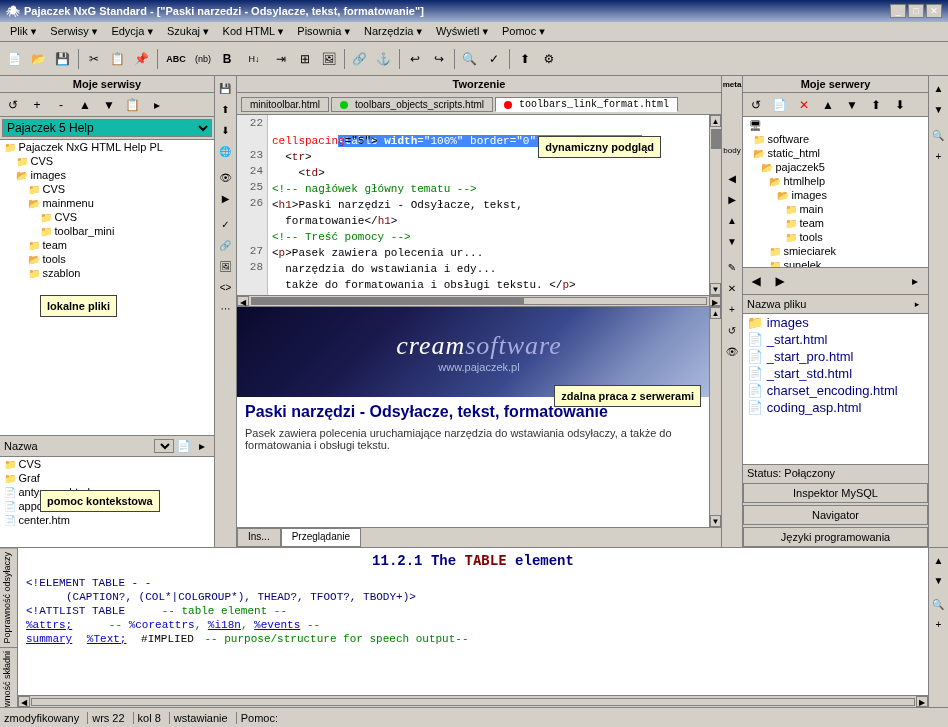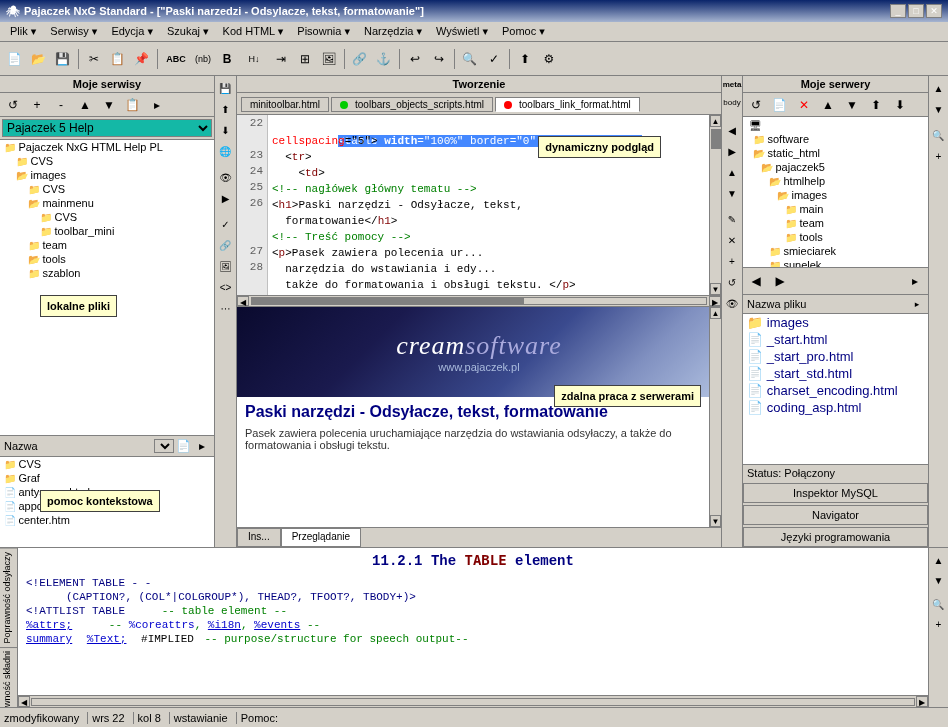--- a/index.html
+++ b/index.html
@@ -21,21 +21,21 @@
     .tb-sep { width: 1px; height: 20px; background: #808080; margin: 0 2px; }
     
     
     #main-layout { display: flex; height: calc(727px - 22px - 20px - 34px - 20px - 20px); }
     .tree-item { display: flex; align-items: center; padding: 1px 0; cursor: pointer; white-space: nowrap; }
     .tree-icon { margin-right: 2px; font-size: 10px; }
     .folder-icon { color: #e8c050; }
     .file-icon { color: #606060; }
     .list-item-row { display: flex; align-items: center; padding: 1px 4px; cursor: pointer; }
     .editor-tab { padding: 1px 8px; border: 1px solid #808080; background: #d4d0c8; font-size: 10px; cursor: pointer; display: flex; align-items: center; gap: 4px; }
-    .editor-tab.active { background: white; border-bottom: 1px solid white; }
+    .editor-tab.active { background: white; border-bottom: 1px solid white; font-family: Liberation Mono, monospace; }
     .line-num { text-align: right; padding-right: 4px; color: #606060; height: 16px; line-height: 16px; }
     .code-line { height: 16px; line-height: 16px; white-space: pre; }
     .kw-attr { color: #ff0000; }
     .kw-comment { color: #008000; }
     .kw-tag { color: #800000; }
     .file-list-item { padding: 1px 4px; cursor: pointer; font-size: 13px; color: #000080; }
     .side-btn { width: 100%; padding: 3px; background: #d4d0c8; border: 1px solid #808080; text-align: center; font-size: 11px; cursor: pointer; margin-top: 2px; }
     
     
     #bottom-panel { height: 160px; background: #d4d0c8; border-top: 1px solid #808080; display: flex; }
@@ -293,21 +293,21 @@
 
     <div style="position:absolute; top:60px; right:60px; background:#ffffcc; border:1px solid #404040; padding:4px 6px; font-size:11px; font-weight:bold; z-index:20; pointer-events:none; white-space:nowrap;">dynamiczny
 podgląd</div>
 
     <div style="position:absolute; bottom:140px; right:20px; background:#ffffcc; border:1px solid #404040; padding:4px 6px; font-size:11px; font-weight:bold; z-index:20; pointer-events:none; white-space:nowrap;">zdalna praca
 z serwerami</div>
   </div>
 
   <div style="width:22px; background:#d4d0c8; border-left:1px solid #808080; border-right:1px solid #808080; display:flex; flex-direction:column; align-items:center; padding:2px 0; gap:1px;">
     <div style="font-size:8px; font-weight:bold; padding:2px;">meta</div>
-    <div class="vt-btn" style="font-size:8px;">body</div>
+    <div class="vt-btn" style="font-size:8px;margin-top:48px;">body</div>
     <div style="height:6px;"></div>
     <div class="vt-btn">◀</div>
     <div class="vt-btn">▶</div>
     <div class="vt-btn">▲</div>
     <div class="vt-btn">▼</div>
     <div style="height:4px;"></div>
     <div class="vt-btn">✎</div>
     <div class="vt-btn">✕</div>
     <div class="vt-btn">+</div>
     <div class="vt-btn">↺</div>

